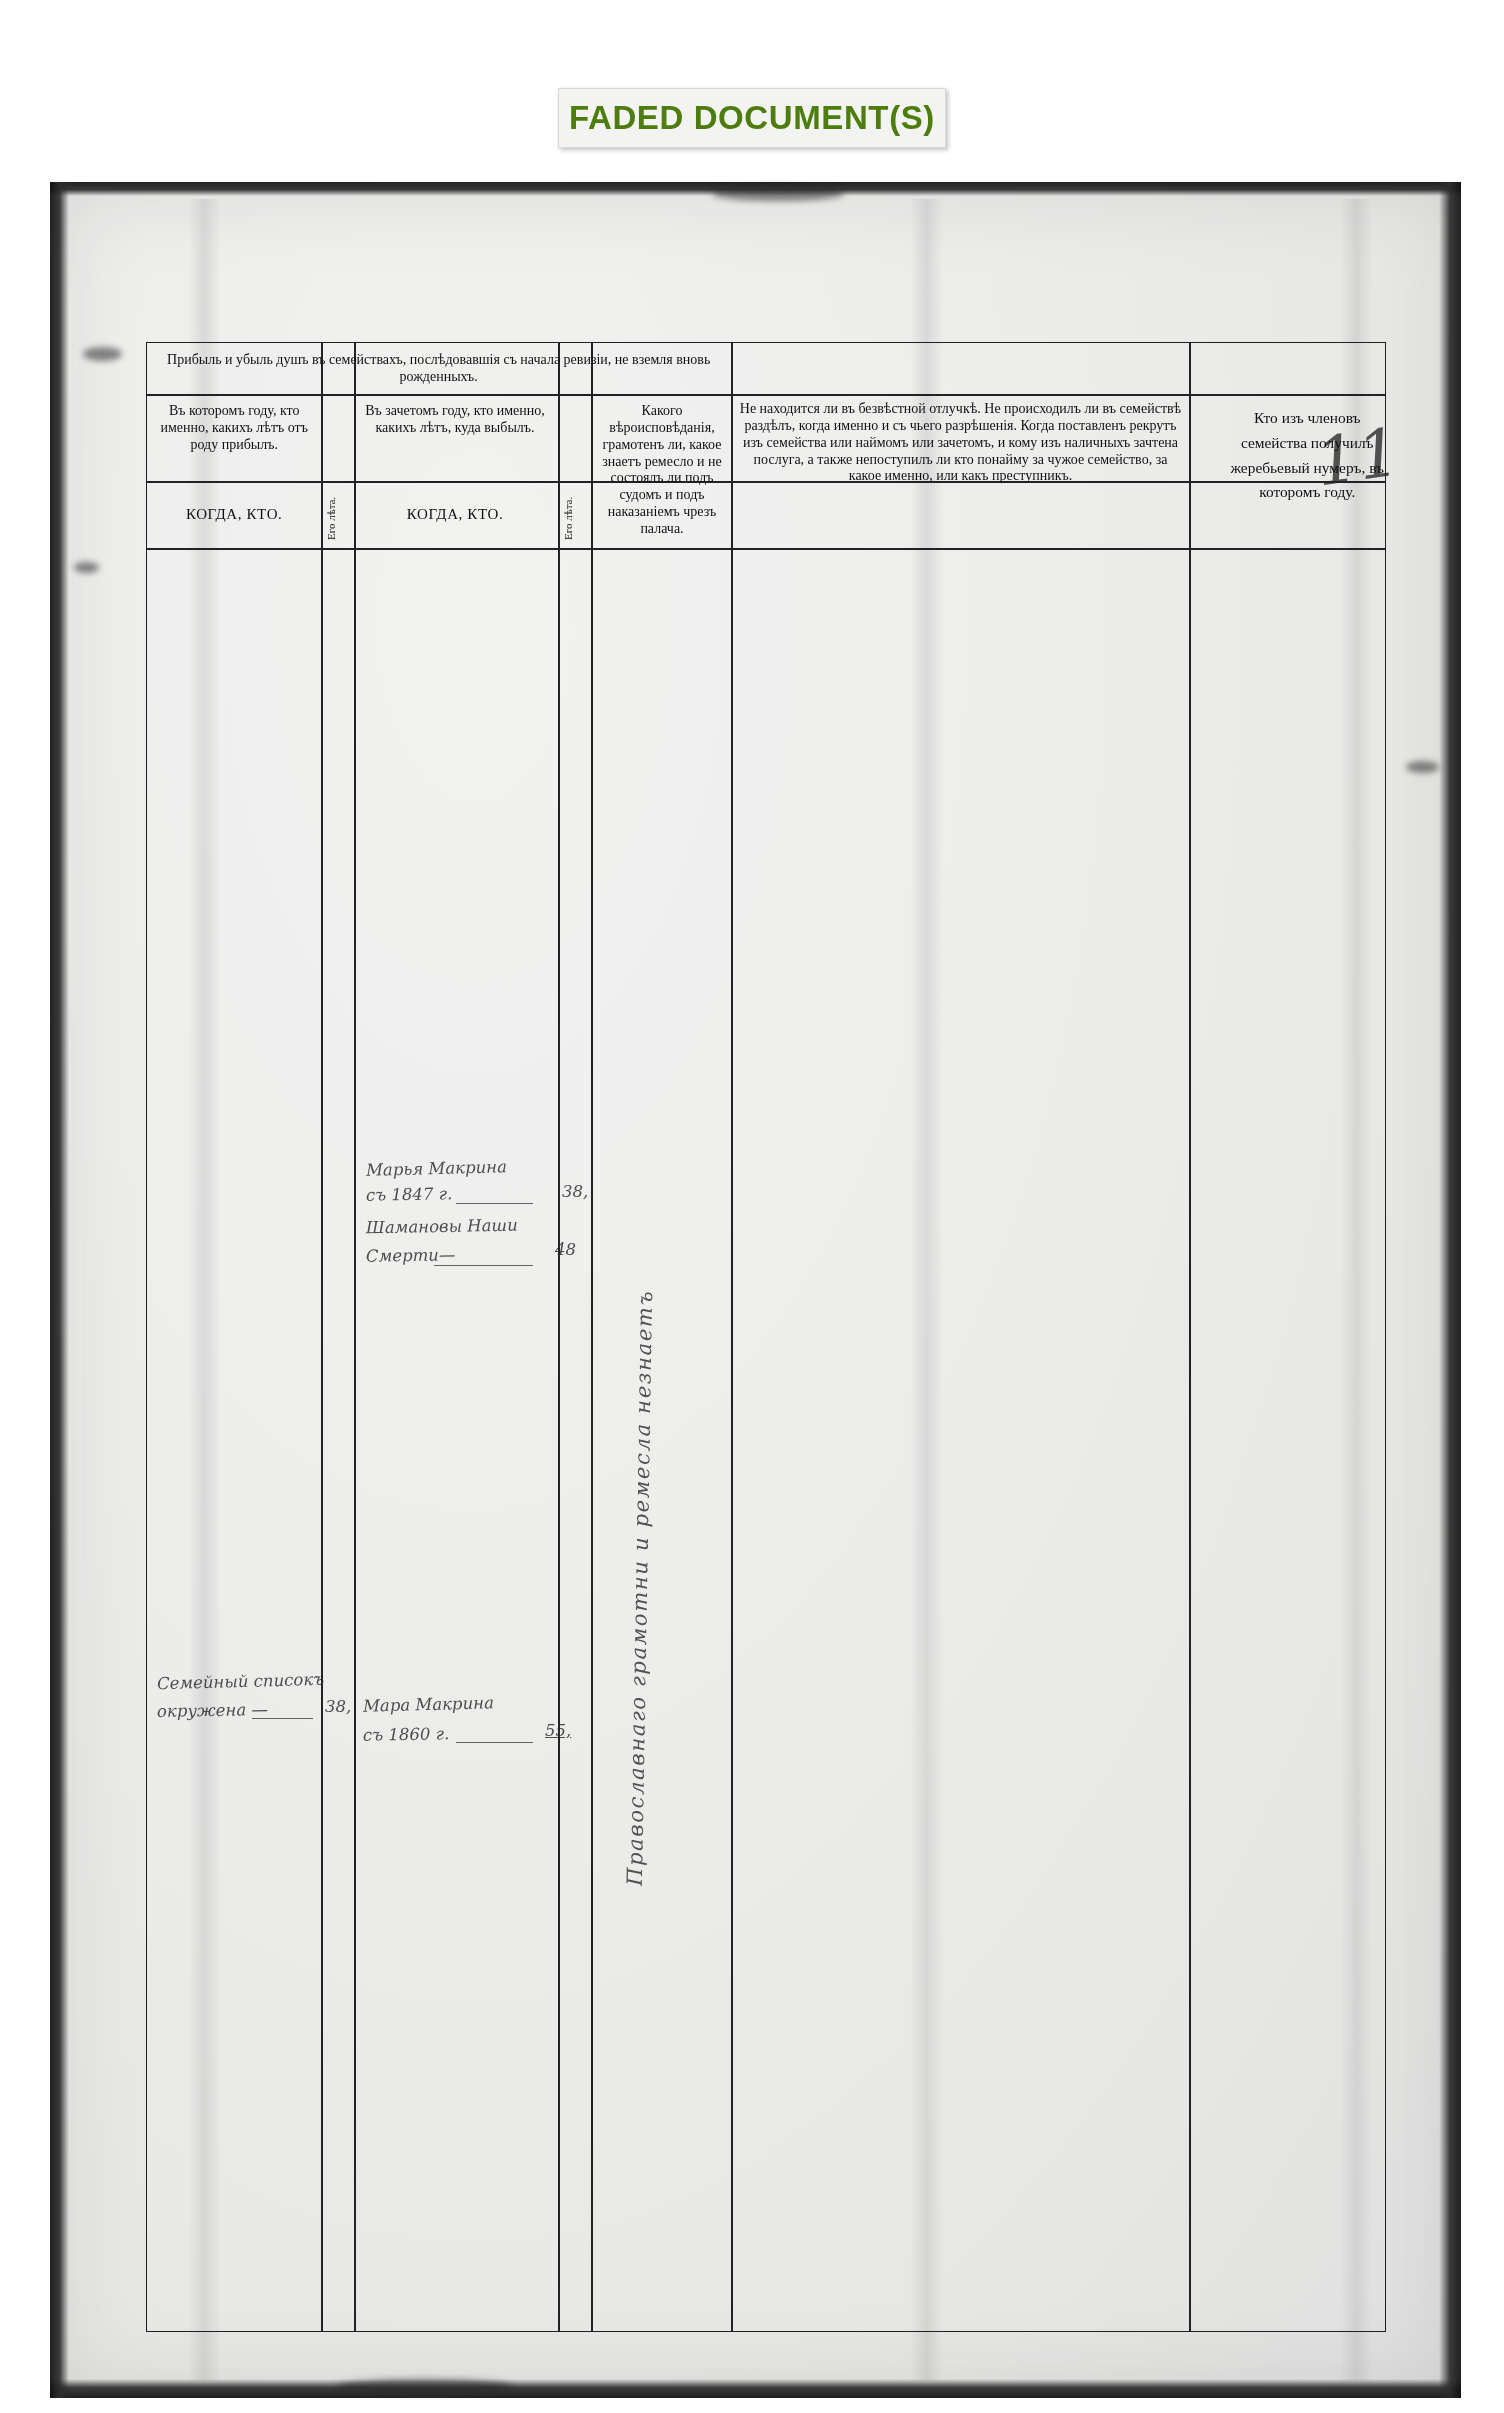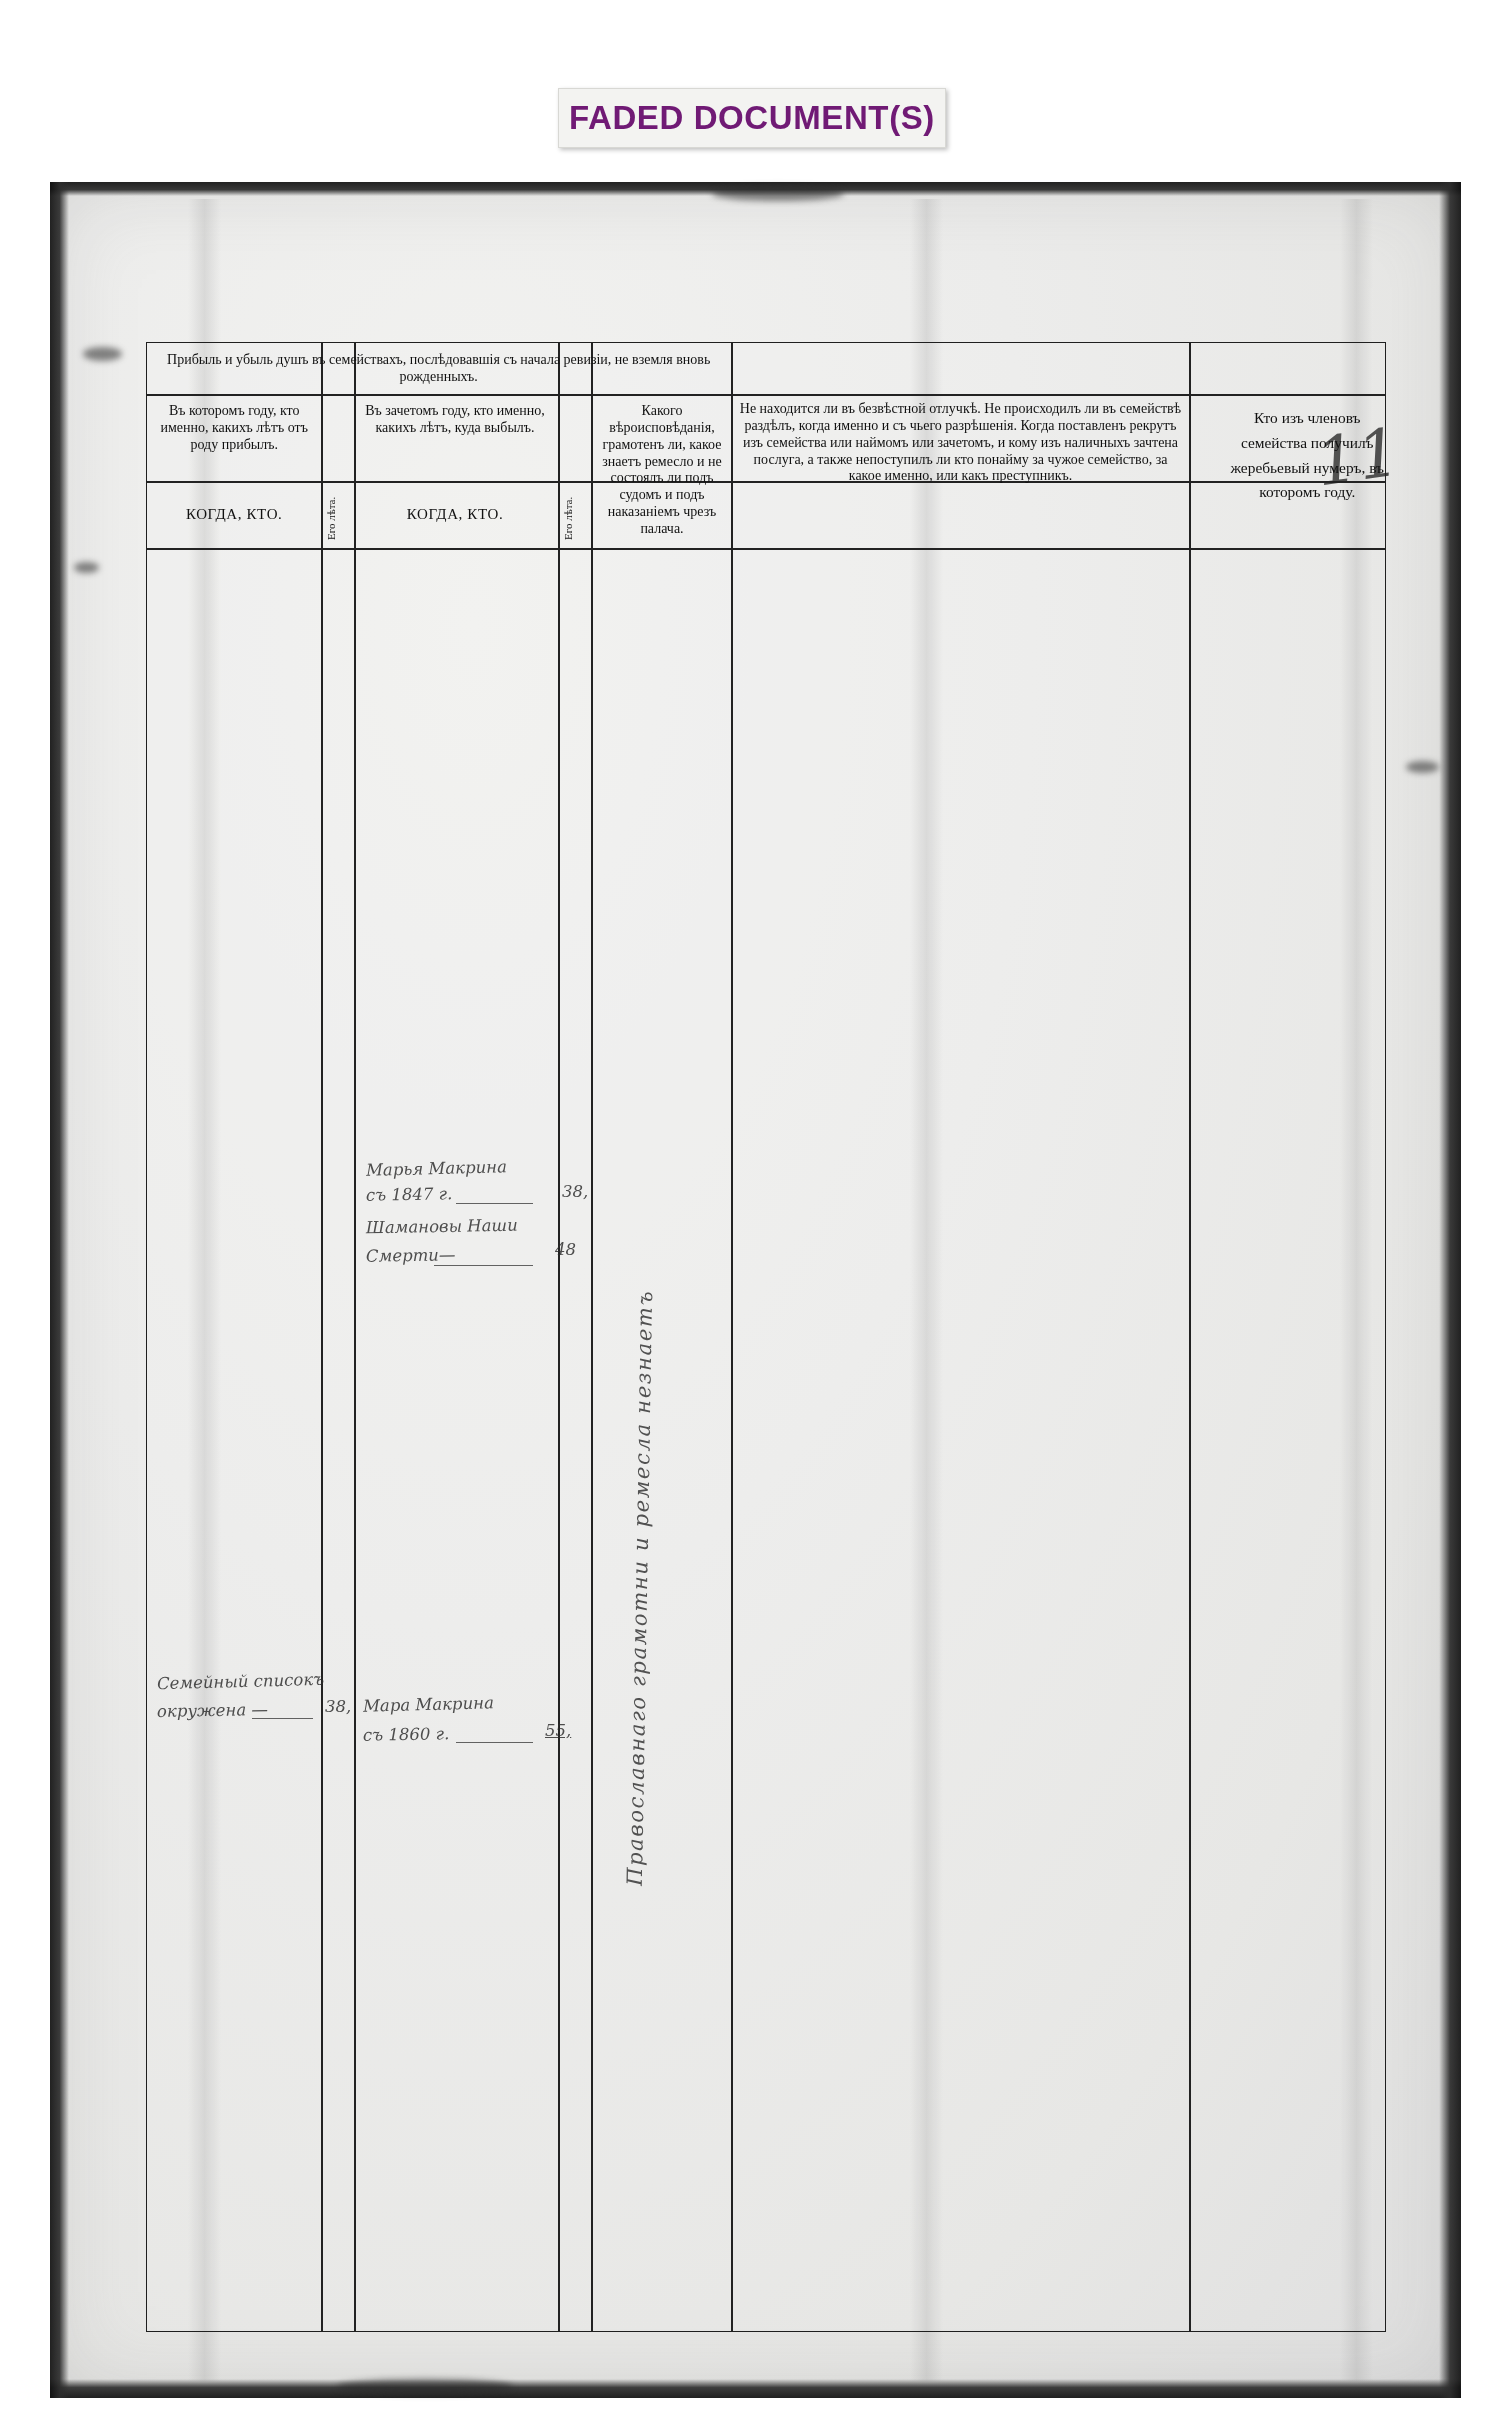--- a/index.html
+++ b/index.html
@@ -28,21 +28,21 @@
     display: flex;
     align-items: center;
     justify-content: center;
     z-index: 50;
   }
   #faded-banner span {
     font-family: "Liberation Sans", sans-serif;
     font-weight: bold;
     font-size: 33px;
     letter-spacing: 0.6px;
-    color: #701a75;
+    color: #4d7c0f;
   }
 
   
   #scan {
     position: absolute;
     left: 50px;
     top: 182px;
     width: 1411px;
     height: 2216px;
     background:

